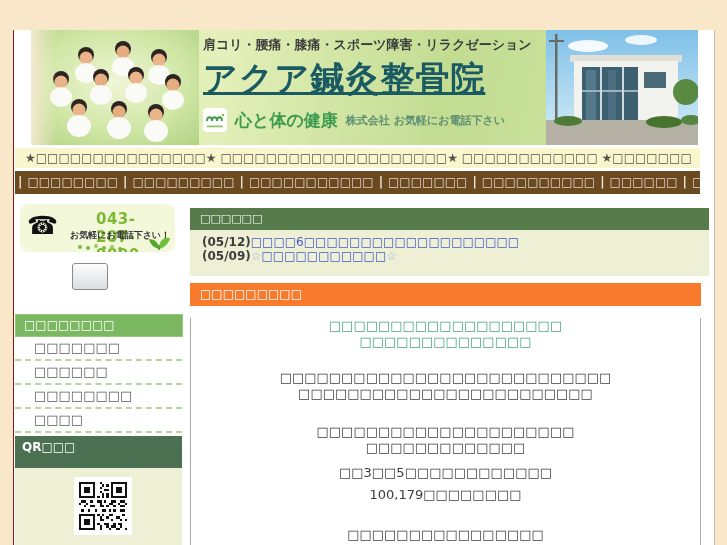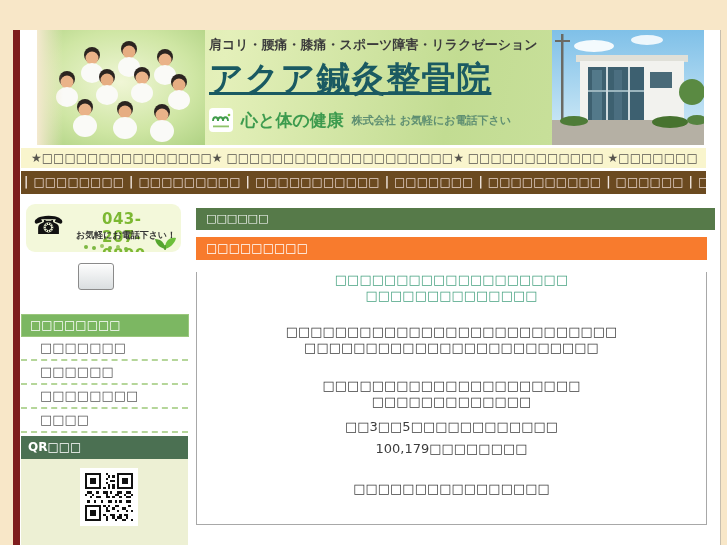--- a/index.html
+++ b/index.html
@@ -1,18 +1,18 @@
 <!DOCTYPE html>
 <html><head>
 <meta charset="utf-8">
 <style>
   html,body{margin:0;padding:0;width:727px;height:545px;overflow:hidden;
     background:#f8e7c8;font-family:"DejaVu Sans","Liberation Sans",sans-serif;}
   .wrapper{position:absolute;left:13px;top:30px;width:700px;height:515px;
-    background:#fff;border-left:7px solid #7f1d1d;border-right:1px solid #c6beae;overflow:hidden;}
+    background:#fff;border-left:1px solid #7f1d1d;border-right:1px solid #c6beae;overflow:hidden;}
 
   
   .header-banner{position:absolute;left:17px;top:0;width:667px;height:115px;overflow:hidden;
     background:linear-gradient(100deg,#d4e6a2 0%,#e4f0ba 28%,#c2dc92 62%,#cfe4a4 100%);}
   .staff-photo{position:absolute;left:0;top:0;}
   .building-photo{position:absolute;right:0;top:0;}
   .header-center{position:absolute;left:172px;top:0;width:360px;}
   .tagline{margin-top:7px;font-size:13px;font-weight:bold;color:#3c3c3c;line-height:15px;}
   .site-title{margin-top:6px;font-size:34px;font-weight:bold;color:#1a5a62;letter-spacing:1px;line-height:40px;white-space:nowrap;text-decoration:underline;}
   .subtitle-row{margin-top:10px;display:flex;align-items:center;gap:8px;white-space:nowrap;}
@@ -37,21 +37,21 @@
   .phone-dots{position:absolute;left:58px;top:41px;width:4px;height:4px;border-radius:50%;background:#7cb842;
     box-shadow:8px 1px 0 #7cb842,16px -1px 0 #9cc862,24px 1px 0 #7cb842,32px 0 0 #9cc862,40px 2px 0 #7cb842;}
   .sprout{position:absolute;right:4px;bottom:2px;}
   .mini-button{display:block;margin:11px 0 0 57px;width:36px;height:27px;border:1px solid #8a8a8a;
     border-radius:3px;background:linear-gradient(#fdfdfd,#dadee0);box-shadow:inset 0 1px 0 #fff;cursor:pointer;}
   .menu{margin-top:24px;}
   .menu-header{width:158px;height:21px;background:#7cb762;border:1px solid #9bc77d;
     color:#fff;font-size:12px;font-weight:bold;line-height:21px;padding-left:8px;}
   .menu-list{list-style:none;margin:0;padding:0;width:167px;}
   .menu-list li{padding:3px 0 4px 19px;border-bottom:2px dashed #b5d69a;font-size:13px;color:#5a5a5a;cursor:pointer;}
-  .qr-header{margin-top:3px;width:160px;height:23px;background:#4b7052;color:#fff;
+  .qr-header{margin-top:3px;width:160px;height:32px;background:#4b7052;color:#fff;
     font-size:12px;font-weight:bold;line-height:22px;padding-left:7px;}
   .qr-body{width:167px;height:92px;background:#edf0d4;position:relative;}
   .qr-white{position:absolute;left:59px;top:9px;width:58px;height:58px;background:#fff;}
   .qr-white svg{position:absolute;left:5px;top:5px;}
 
   
   .main{position:absolute;left:176px;top:178px;width:520px;}
   .news-header{width:509px;height:22px;background:#567a49;color:#fff;
     font-size:11px;font-weight:bold;line-height:22px;padding-left:10px;}
   .news-body{width:507px;background:#edf0d4;padding:5px 0 13px 12px;font-size:12px;line-height:14px;}
@@ -273,20 +273,28 @@
               <rect x="16" y="20" width="2" height="1"></rect>
             <rect x="20" y="20" width="1" height="1"></rect>
           </g>
         </svg>
       </div>
     </div>
   </div>
 
   <div class="main">
     <div class="news-header">□□□□□□</div>
+    <div class="news-body">
+      <div>
+        <span class="news-date">(05/12)</span><a class="news-link">□□□□6□□□□□□□□□□□□□□□□□□□</a>
+      </div>
+      <div>
+        <span class="news-date">(05/09)</span><span class="news-star">☆</span><a class="news-link">□□□□□□□□□□□</a><span class="news-star">☆</span>
+      </div>
+    </div>
 
     <div class="section-header">□□□□□□□□□</div>
 
     <div class="content-box">
       <p class="intro-line intro-1">□□□□□□□□□□□□□□□□□□□</p>
       <p class="intro-line">□□□□□□□□□□□□□□</p>
       <p class="p1-0">□□□□□□□□□□□□□□□□□□□□□□□□□□□</p>
       <p>□□□□□□□□□□□□□□□□□□□□□□□□</p>
       <p class="p2-0">□□□□□□□□□□□□□□□□□□□□□</p>
       <p>□□□□□□□□□□□□□</p>

